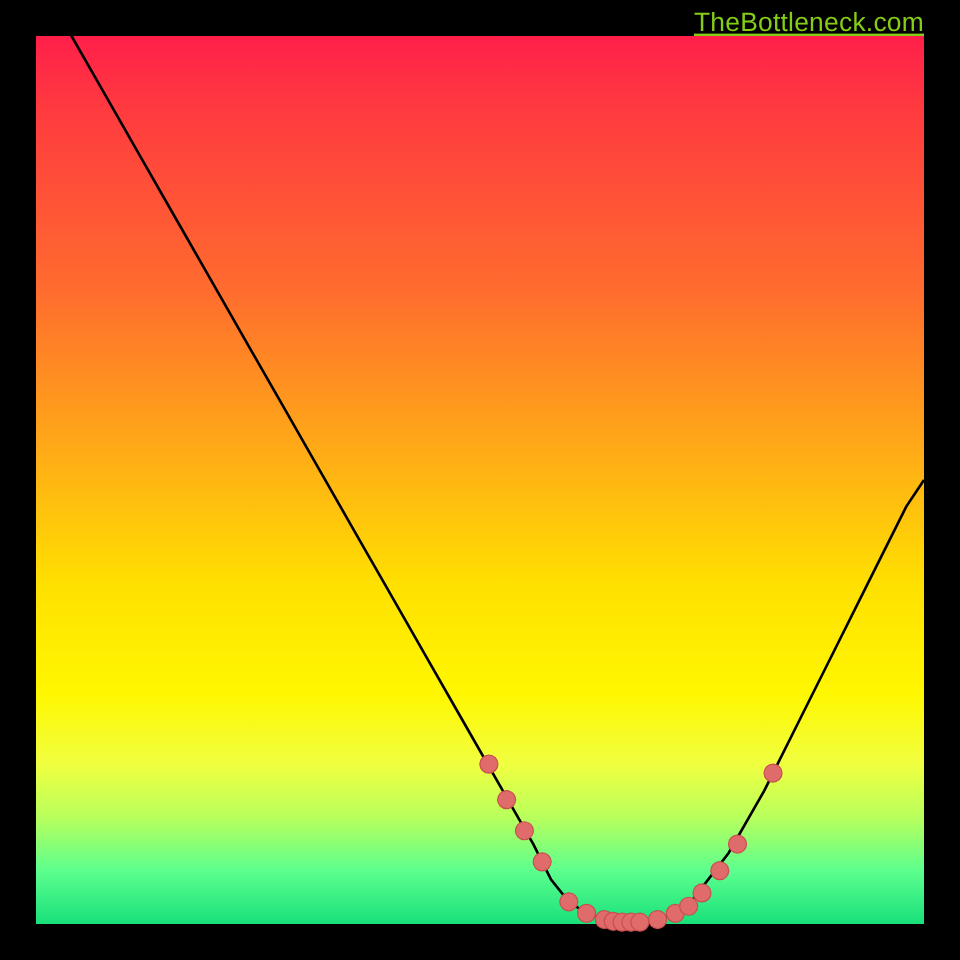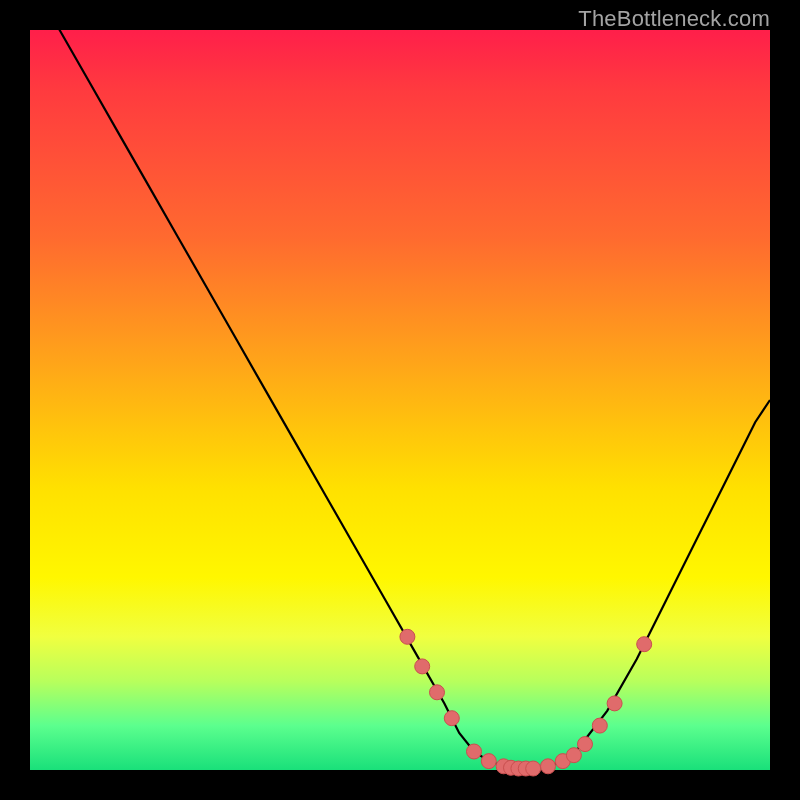--- a/index.html
+++ b/index.html
@@ -37,22 +37,23 @@
       #b8ff5c 88%,
       #5cff8e 94%,
       #19e07a 100%);
   }
   .attribution {
     position: absolute;
     top: 6px;
     right: 30px;
     font-size: 22px;
     font-weight: 500;
-    color: #a3a3a3;
+    color: #84cc16;
     letter-spacing: 0.2px;
+    text-decoration: underline;
   }
   svg.curve {
     position: absolute;
     left: 30px;
     top: 30px;
     width: 740px;
     height: 740px;
     overflow: visible;
   }
 </style>

